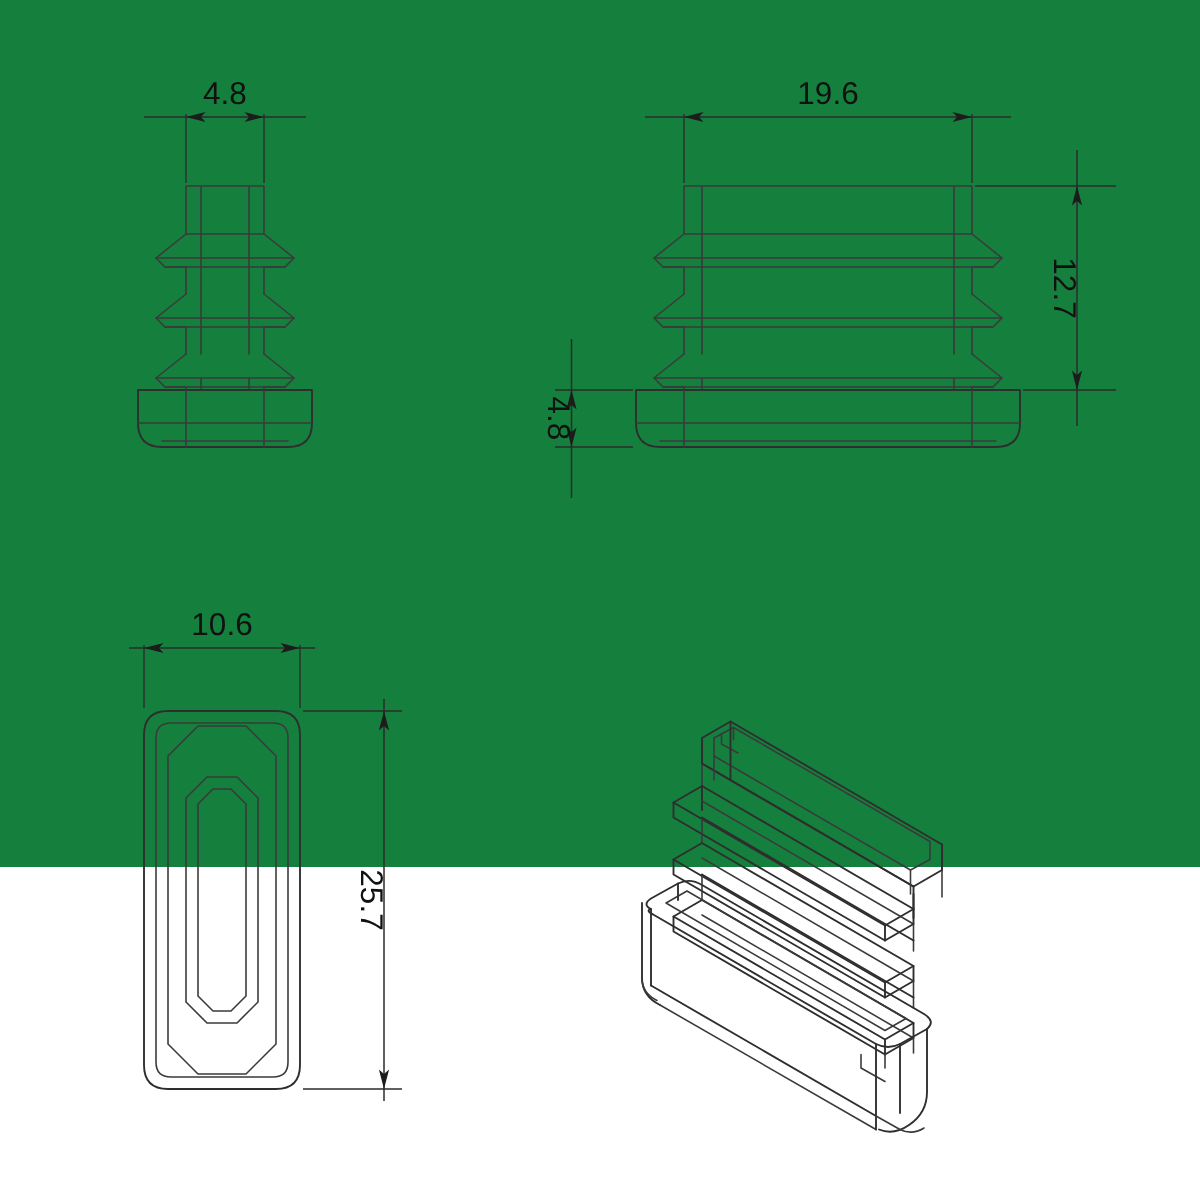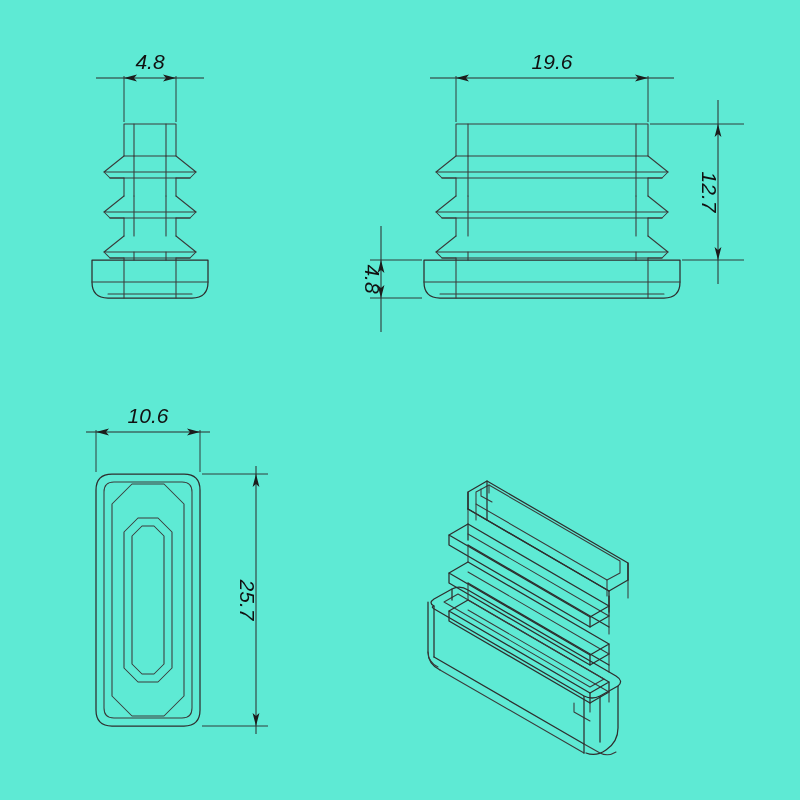--- a/index.html
+++ b/index.html
@@ -1,18 +1,18 @@
 <!DOCTYPE html>
 <html><head>
 <meta charset="utf-8">
 <style>
   html,body{margin:0;padding:0;background:#ffffff;}
   body{width:800px;height:800px;overflow:hidden;
        font-family:"Liberation Sans","DejaVu Sans",sans-serif;}
-  #sheet{position:relative;width:800px;height:800px;background:#5eead4;font-style:italic;}
+  #sheet{position:relative;width:800px;height:578px;background:#15803d;}
   svg{display:block;}
   .ln{fill:none;stroke:#3a3a3a;stroke-width:1.05;stroke-linejoin:round;stroke-linecap:round;}
   .ln2{fill:none;stroke:#2e2e2e;stroke-width:1.25;stroke-linejoin:round;stroke-linecap:round;}
   .dimln{fill:none;stroke:#2b2b2b;stroke-width:1.0;stroke-linecap:butt;}
   .extln{fill:none;stroke:#2b2b2b;stroke-width:0.9;stroke-linecap:butt;}
   .arw{fill:#1c1c1c;stroke:none;}
   .dimtxt{font-family:"Liberation Sans","DejaVu Sans",sans-serif;
           font-size:21px;fill:#111111;letter-spacing:0px;}
   .dimtxt.vert{writing-mode:vertical-rl;}
 </style>

